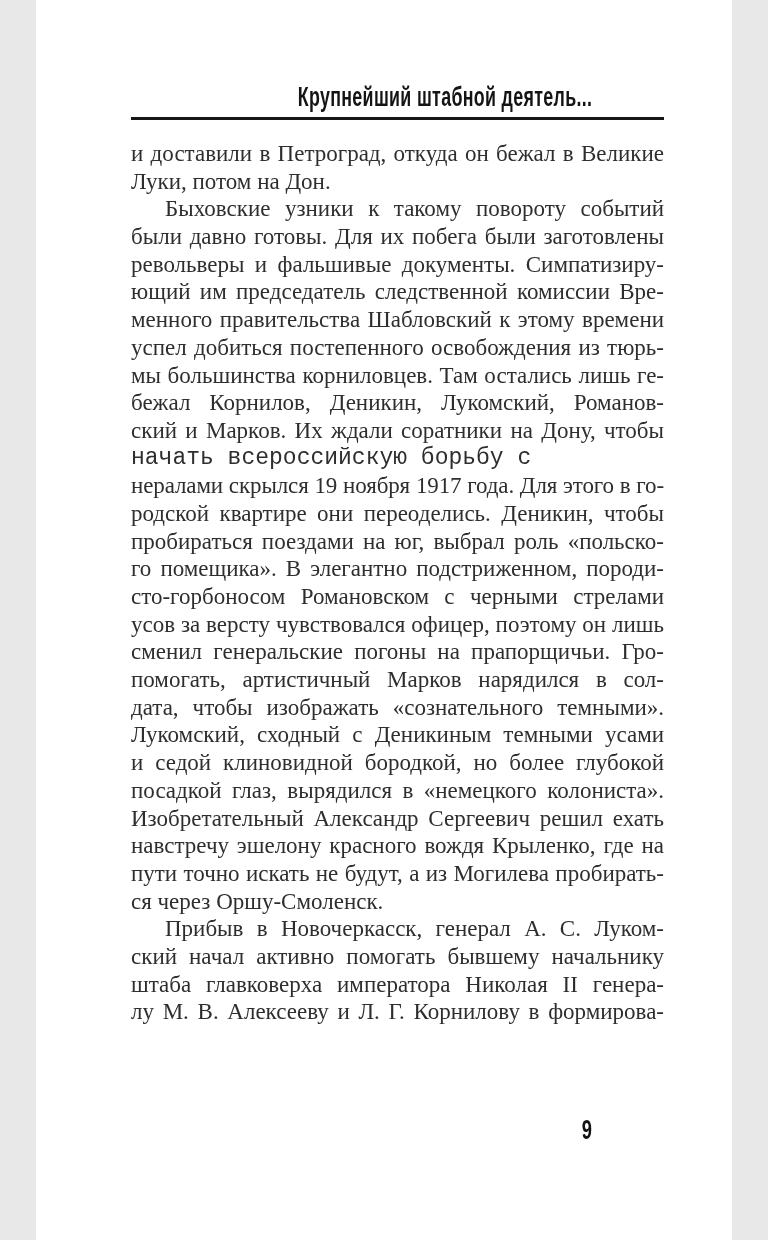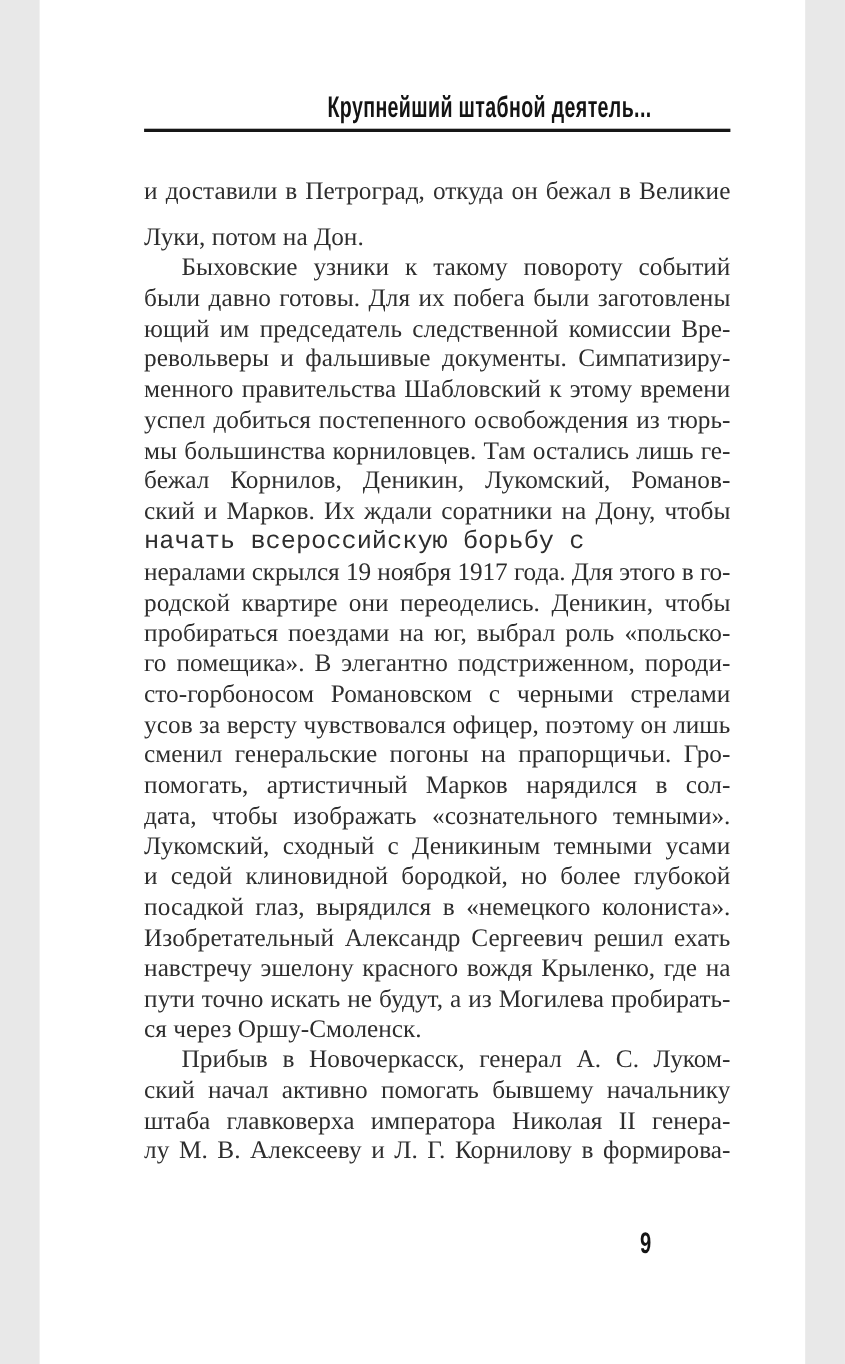--- a/index.html
+++ b/index.html
@@ -29,21 +29,21 @@
     position:absolute;
     left:95px;
     top:117px;
     width:533px;
     height:3px;
     background:#161616;
   }
   .body-text{
     position:absolute;
     left:95px;
-    top:160px;
+    top:140px;
     width:533px;
     font-size:23px;
     line-height:27.7px;
     color:#2e2e2e;
   }
   .text-line{
     height:27.7px;
     overflow:hidden;
     text-align:justify;
     text-align-last:justify;
@@ -72,27 +72,27 @@
 <body>
 
 <div class="page">
   <div class="running-head">Крупнейший штабной деятель...</div>
 
   <div class="header-rule"></div>
 
   <div class="body-text" id="body-text">
       <div>
         <div class="text-line" style="">и доставили в Петроград, откуда он бежал в Великие</div>
-        <div class="text-line align-left" style="text-align: left; text-align-last: left; margin-top: 14px;">Луки, потом на Дон.</div>
+        <div class="text-line align-left" style="text-align: left; text-align-last: left;">Луки, потом на Дон.</div>
       </div>
       <div>
         <div class="text-line indented" style="">Быховские узники к такому повороту событий</div>
         <div class="text-line" style="">были давно готовы. Для их побега были заготовлены</div>
+        <div class="text-line" style="">револьверы и фальшивые документы. Симпатизиру-</div>
         <div class="text-line" style="">ющий им председатель следственной комиссии Вре-</div>
-        <div class="text-line" style="">револьверы и фальшивые документы. Симпатизиру-</div>
         <div class="text-line" style="">менного правительства Шабловский к этому времени</div>
         <div class="text-line" style="">успел добиться постепенного освобождения из тюрь-</div>
         <div class="text-line" style="">мы большинства корниловцев. Там остались лишь ге-</div>
         <div class="text-line" style="">бежал Корнилов, Деникин, Лукомский, Романов-</div>
         <div class="text-line" style="">ский и Марков. Их ждали соратники на Дону, чтобы</div>
         <div class="text-line align-left" style="text-align: left; text-align-last: left; font-family: Liberation Mono, monospace;">начать всероссийскую борьбу с красными.</div>
       </div>
       <div>
         <div class="text-line" style="letter-spacing: -0.115385px;">нералами скрылся 19 ноября 1917 года. Для этого в го-</div>
         <div class="text-line" style="">родской квартире они переоделись. Деникин, чтобы</div>

